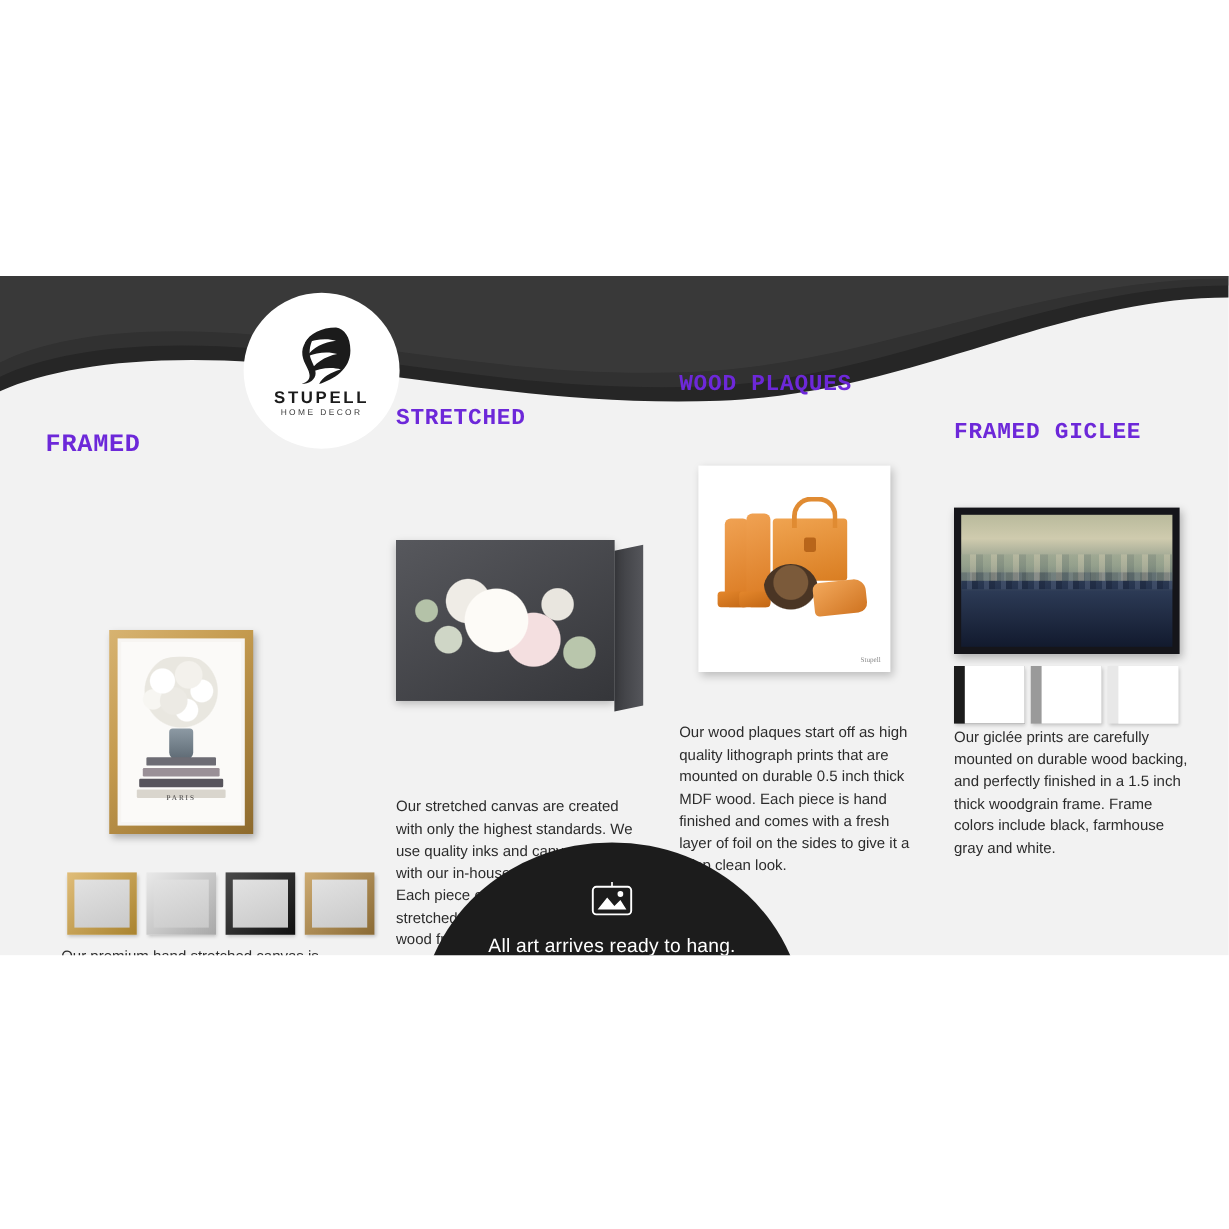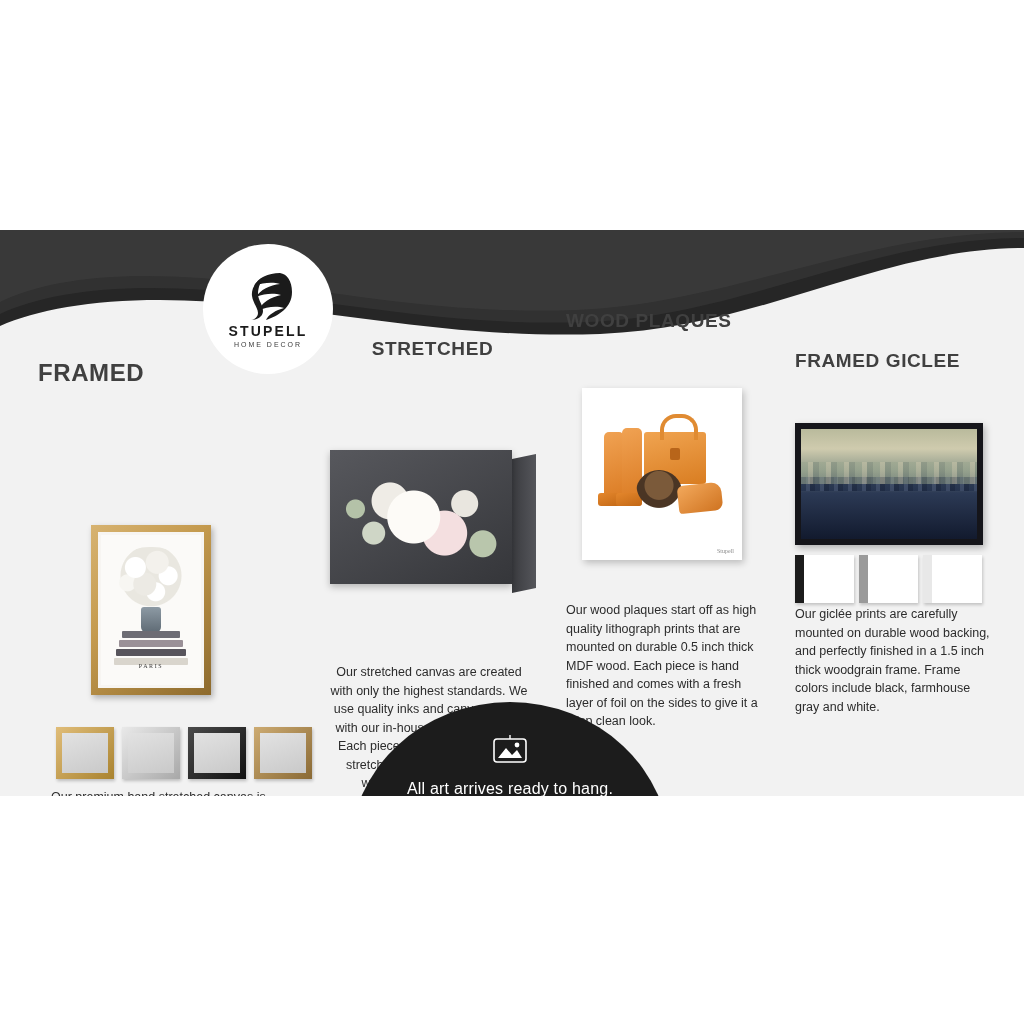--- a/index.html
+++ b/index.html
@@ -76,41 +76,41 @@
     color: #3a3a3a;
     margin-top: 2px;
   }
 
   
   .col {
     position: absolute;
     top: 0;
   }
   .col-title {
-    font-family: Liberation Sans, sans-serif;
+    font-family: Liberation Mono, monospace;
     font-weight: bold;
-    color: #404040;
+    color: #6d28d9;
     letter-spacing: 0.6px;
     line-height: 1.12;
     text-transform: uppercase;
   }
   .col-body {
     font-family: "Liberation Sans", sans-serif;
     font-size: 12.5px;
     line-height: 1.48;
     color: #2c2c2c;
   }
 
   
   #col1 { left: 38px; top: 130px; width: 255px; }
-  #col1 .col-title { font-size: 24px; }
+  #col1 .col-title { font-size: 21px; }
   #col1 .col-body { position: absolute; left: 13px; top: 428px; width: 232px; }
 
   
-  #col2 { left: 330px; top: 108px; width: 205px; text-align: center; }
+  #col2 { left: 330px; top: 108px; width: 205px; }
   #col2 .col-title { font-size: 19px; }
   #col2 .col-body { position: absolute; left: 0px; top: 325px; width: 198px; }
 
   
   #col3 { left: 566px; top: 80px; width: 200px; }
   #col3 .col-title { font-size: 19px; }
   #col3 .col-body { position: absolute; left: 0px; top: 260px; width: 196px; margin-top: 31px; }
 
   
   #col4 { left: 795px; top: 120px; width: 200px; }

